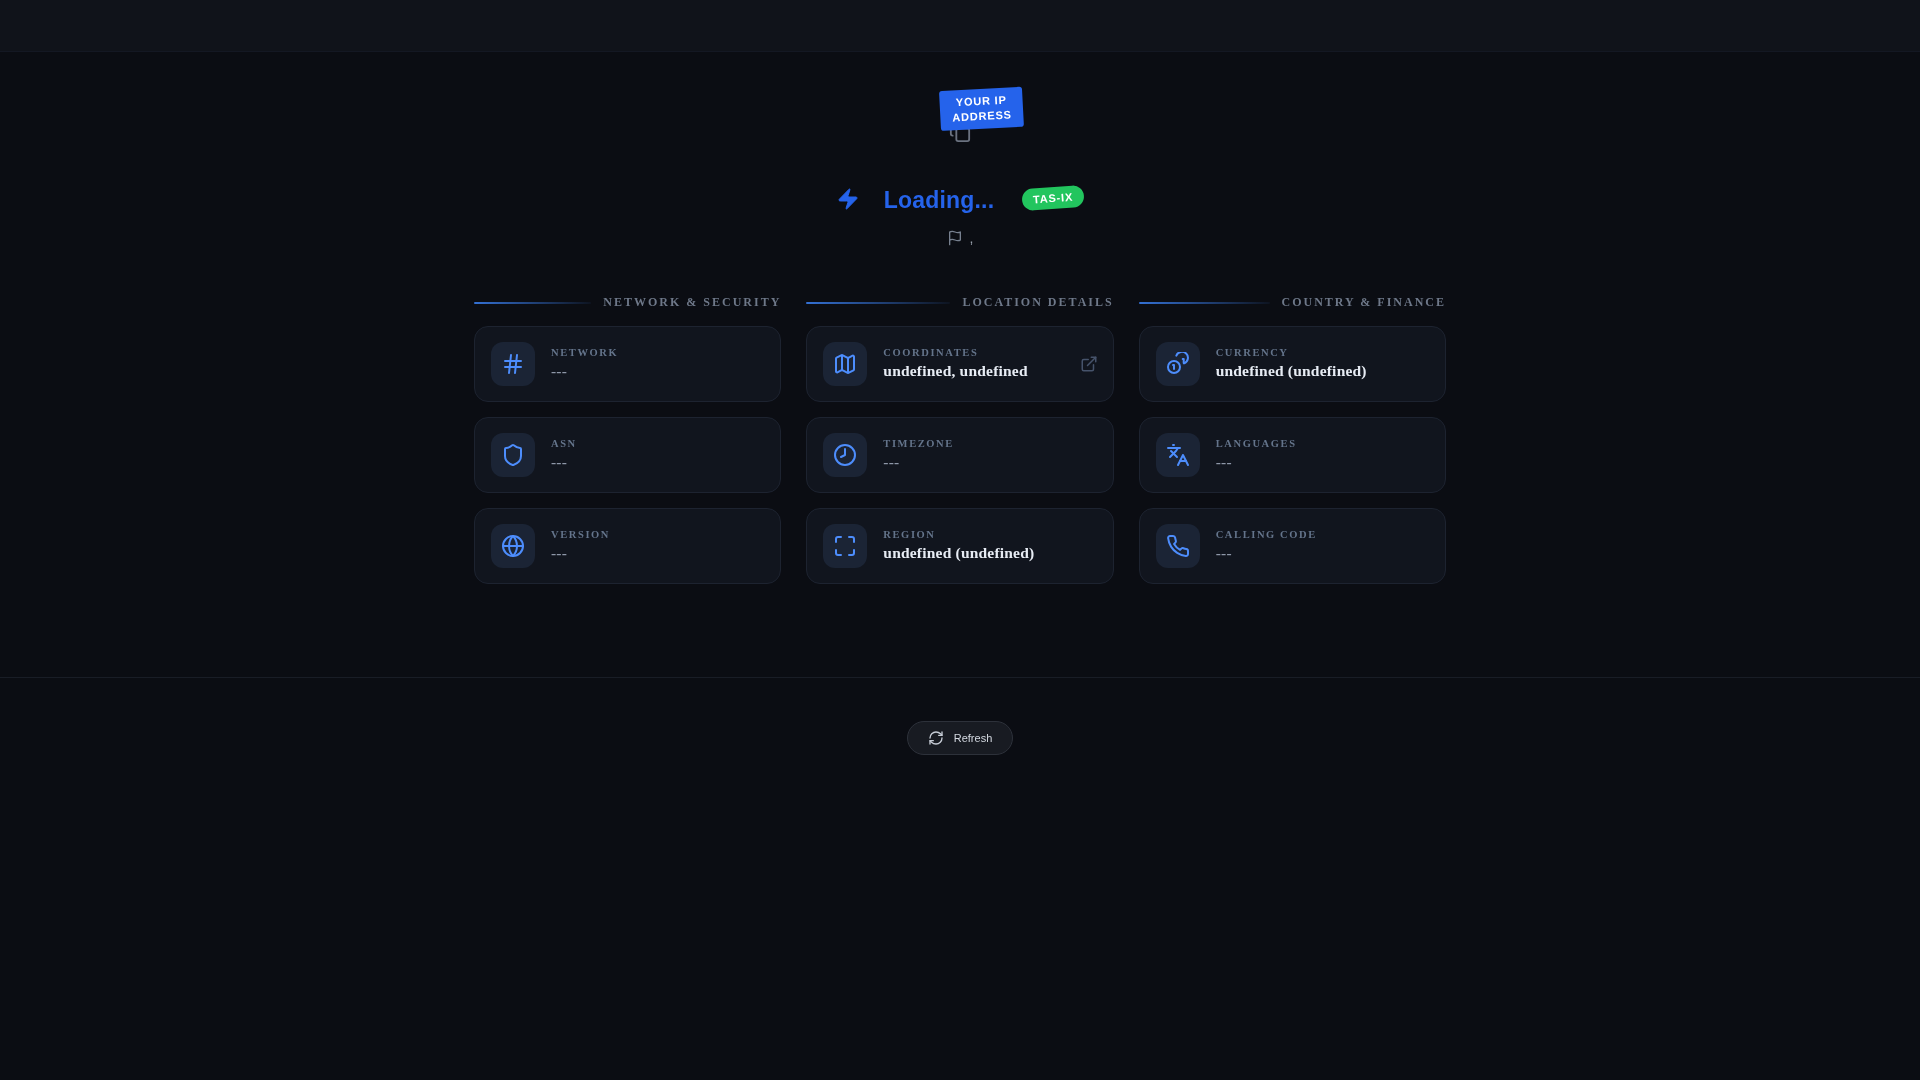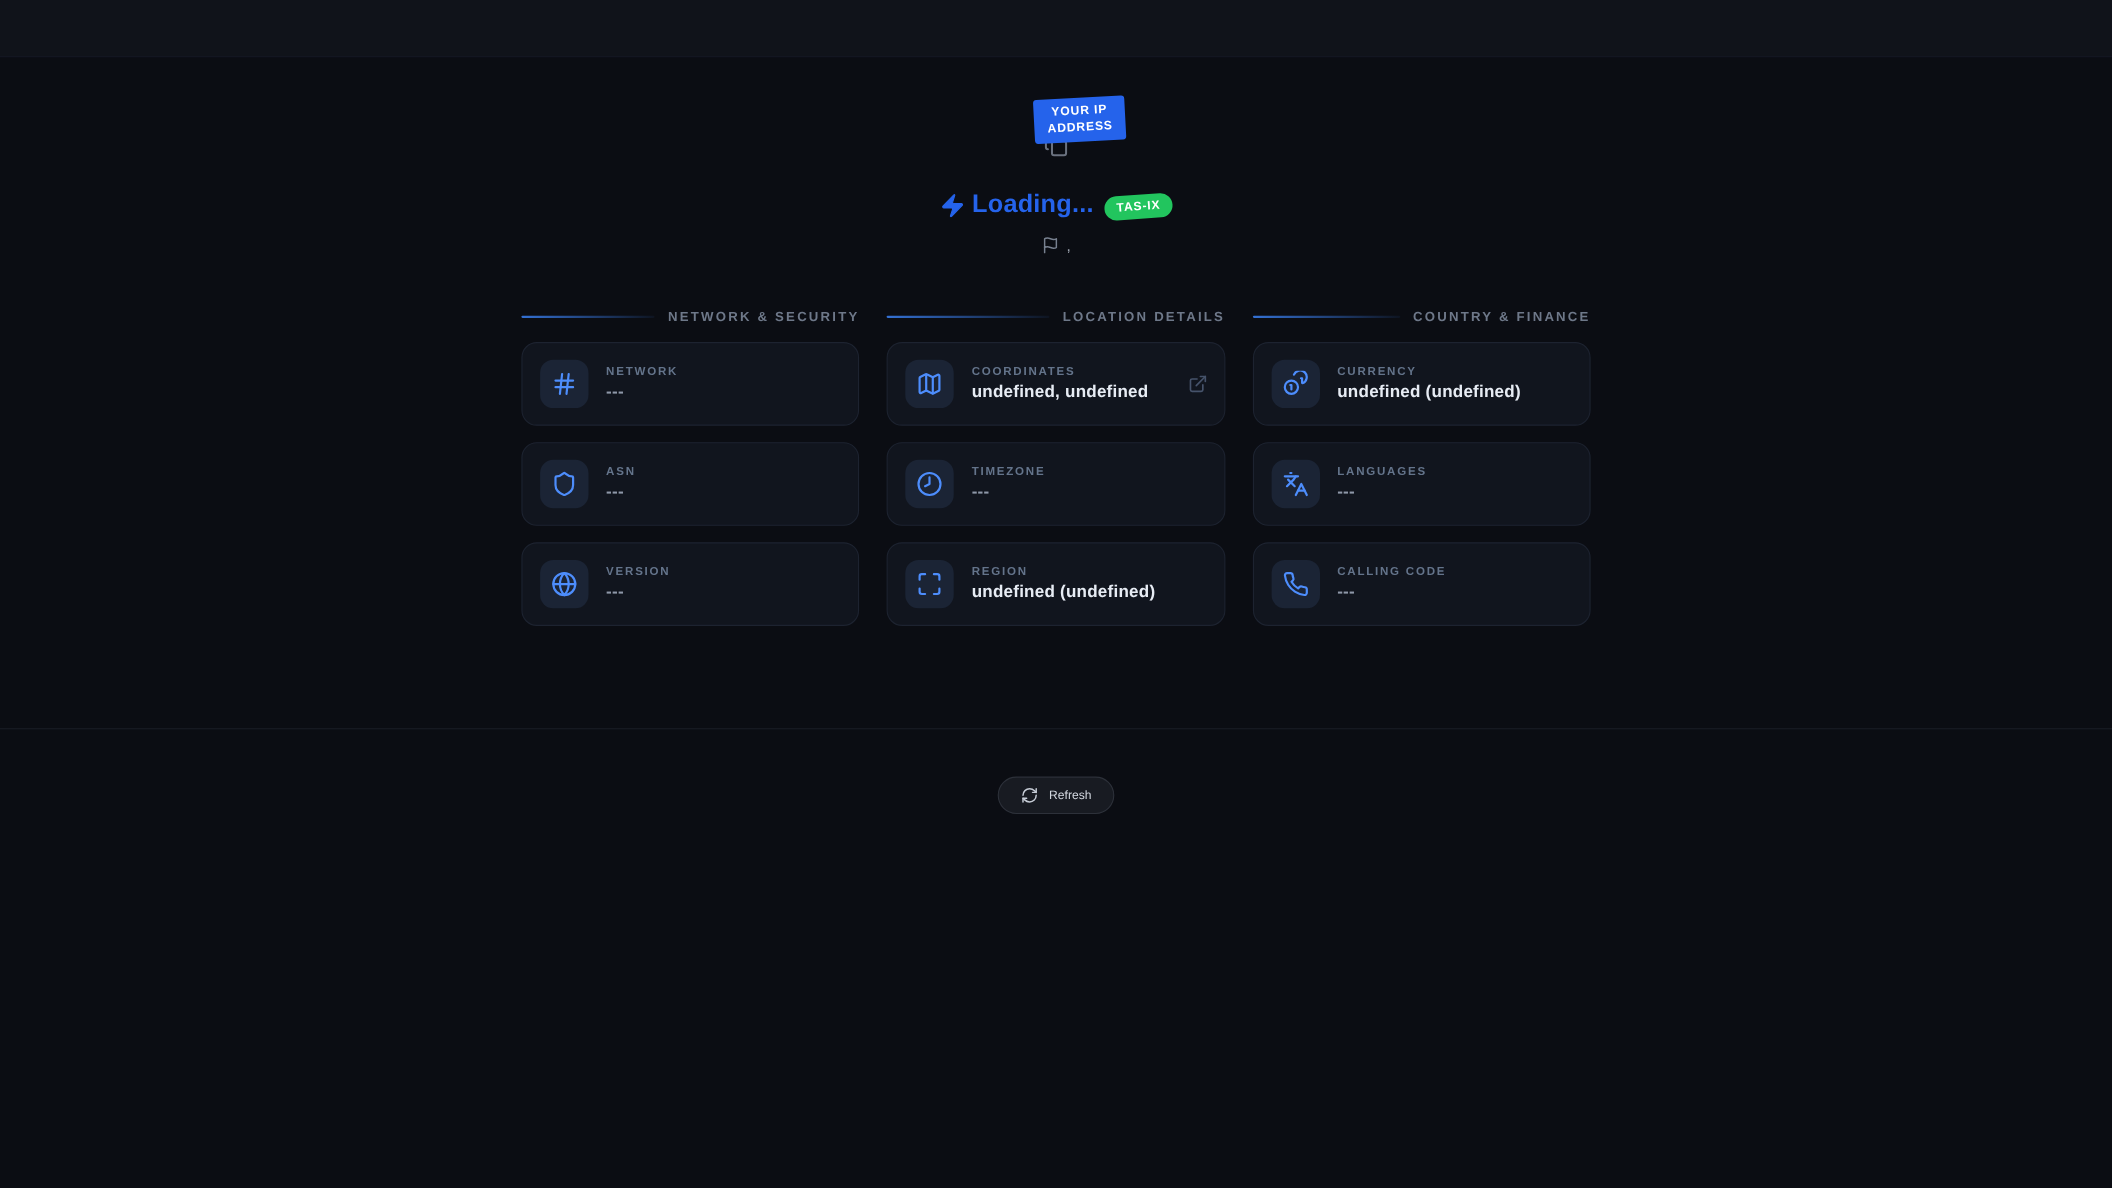--- a/index.html
+++ b/index.html
@@ -32,25 +32,25 @@
   }
   .ip-badge span { display: block; }
   .copy-row { margin-top: -9px; position: relative; z-index: 1; }
   .copy-btn {
     display: inline-block;
     color: #6b7280;
     cursor: pointer;
     line-height: 0;
   }
   .loading-row {
-    margin-top: 24px;
-    display: flex;
-    align-items: flex-end;
+    margin-top: 40px;
+    display: flex;
+    align-items: flex-start;
     justify-content: center;
-    gap: 6px;
+    gap: 24px;
   }
   .bolt { color: #2563eb; line-height: 0; }
   .loading-text {
     color: #2563eb;
     font-size: 23px;
     font-weight: 700;
     letter-spacing: 0.2px;
   }
   .net-pill {
     background: #22c55e;
@@ -72,20 +72,21 @@
     color: #77808f;
   }
   .flag-row .sep { color: #9ca3af; font-size: 14px; }
 
   .grid {
     width: 972px;
     margin: 50px auto 0 auto;
     display: grid;
     grid-template-columns: repeat(3, 1fr);
     column-gap: 25px;
+    font-family: Liberation Serif, serif;
   }
   .section-header {
     display: flex;
     align-items: center;
     height: 14px;
     margin-bottom: 16px;
   }
   .section-header .line {
     flex: 1;
     height: 2px;

